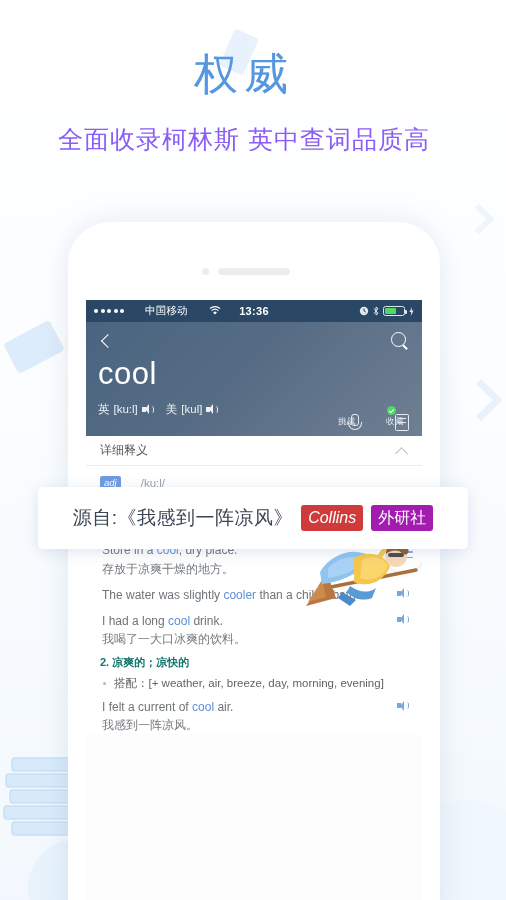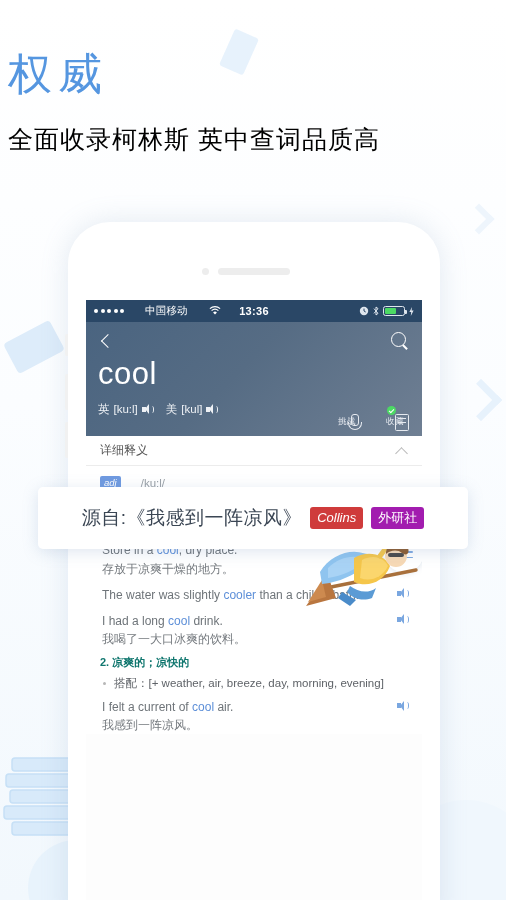--- a/index.html
+++ b/index.html
@@ -41,30 +41,30 @@
     left: 28px; top: 840px; width: 96px; height: 96px;
     border-radius: 50%; background: #e8f3fc;
   }
   .deco-blob-right {
     right: -30px; bottom: -40px; width: 140px; height: 140px;
     border-radius: 50%; background: #f0f7fd;
   }
 
   
   .headline-wrap {
-    position: absolute; left: 8px; top: 48px; width: 488px;
-    z-index: 4;
+    position: absolute; left: 0; top: 48px; width: 488px;
+    text-align: center; z-index: 4;
   }
   .headline-title {
     font-size: 44px; color: #5596e0; letter-spacing: 6px;
     font-weight: 400; line-height: 1.2;
   }
   .headline-sub {
     margin-top: 22px;
-    font-size: 25px; color: #000000; letter-spacing: 1px;
+    font-size: 25px; color: #8b5cf6; letter-spacing: 1px;
     font-weight: 400;
   }
 
   
   .phone {
     position: absolute; left: 68px; top: 222px;
     width: 372px; height: 700px;
     background: #ffffff;
     border-radius: 42px 42px 0 0;
     box-shadow: 0 0 28px rgba(120,150,185,.20);
@@ -257,21 +257,21 @@
   
   .callout {
     position:absolute; left:38px; top:487px; width:430px; height:62px;
     background:#fff; border-radius:5px;
     box-shadow:0 3px 16px rgba(110,140,180,.22);
     display:flex; align-items:center; justify-content:center; gap:8px;
     z-index: 8;
   }
   .callout-text { font-size:19px; color:#3b4654; letter-spacing:.5px; }
   .badge {
-    font-size:13px; color:#fff; padding:3px 7px; border-radius:3px; line-height:1.2;
+    font-size:16px; color:#fff; padding:3px 7px; border-radius:3px; line-height:1.2;
   }
   .badge-collins { background:#cf3b3b; font-style: italic; }
   .badge-press { background:#a21caf; }
 
   
   .broom-illu {
     position:absolute; left:292px; top:536px; width:134px; height:86px; z-index:7;
   }
 </style>
 </head>

